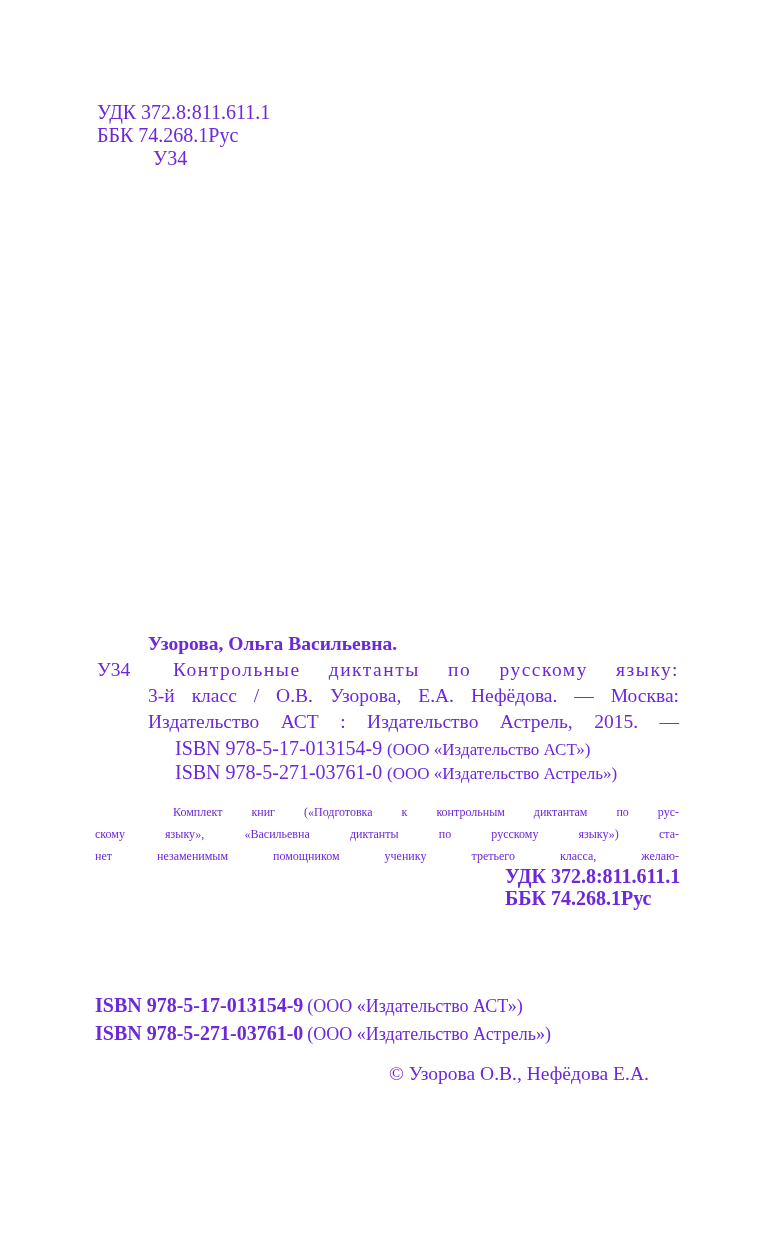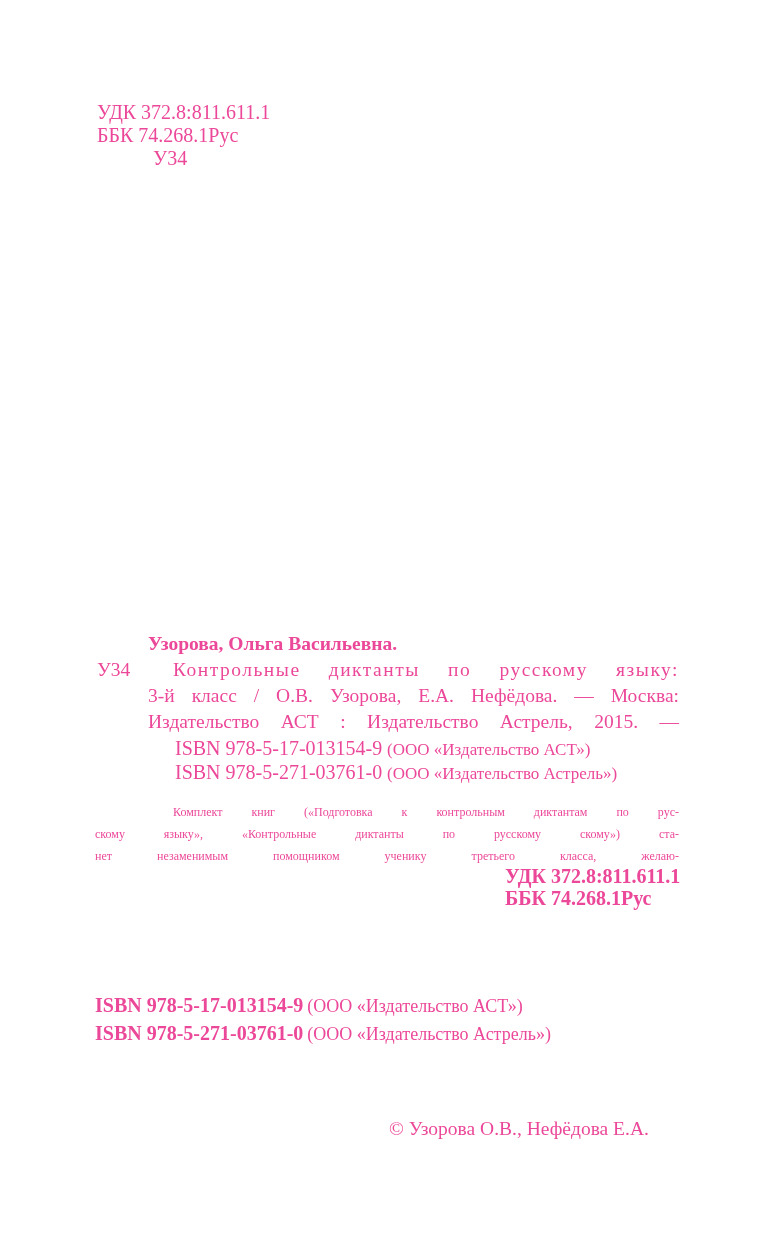--- a/index.html
+++ b/index.html
@@ -1,21 +1,21 @@
 <!DOCTYPE html>
 <html><head>
 <meta charset="utf-8">
 <style>
   html, body { margin: 0; padding: 0; background: #ffffff; }
   .page {
     position: relative;
     width: 748px;
     height: 1241px;
     background: #ffffff;
-    color: #ec4899;
+    color: #6d28d9;
     font-family: "Liberation Serif", "DejaVu Serif", serif;
     overflow: hidden;
   }
 
   
   #top-codes {
     position: absolute; left: 97px; top: 101px;
     font-size: 20px; line-height: 23px; white-space: nowrap;
   }
   #top-codes .mark-line { padding-left: 56px; }
@@ -46,21 +46,21 @@
   
   #bottom-isbn {
     position: absolute; left: 95px; top: 992px;
     line-height: 26px; white-space: nowrap;
   }
   #bottom-isbn .isbn-num { font-size: 20px; font-weight: bold; }
   #bottom-isbn .isbn-pub { font-size: 18px; }
 
   
   #copyright {
-    position: absolute; left: 389px; top: 1116px;
+    position: absolute; left: 389px; top: 1061px;
     font-size: 19.5px; line-height: 25px; white-space: nowrap; text-align: right;
   }
 </style>
 </head>
 <body>
 
 <div class="page">
 
   <div id="top-codes">
     <div>УДК 372.8:811.611.1</div>
@@ -84,21 +84,21 @@
         <span class="isbn-pub">(ООО «Издательство АСТ»)</span>
       </div>
       <div>
         <span class="isbn-num">ISBN 978-5-271-03761-0</span>
         <span class="isbn-pub">(ООО «Издательство Астрель»)</span>
       </div>
     </div>
 
     <div class="annotation">
       <div class="just ann-indent">Комплект книг («Подготовка к контрольным диктантам по рус-</div>
-      <div class="just">скому языку», «Контрольные диктанты по русскому скому») ста-</div>
+      <div class="just">скому языку», «Васильевна диктанты по русскому языку») ста-</div>
       <div class="just">нет незаменимым помощником ученику третьего класса, желаю-</div>
     </div>
 
     <div class="udk-right">
       <div>УДК 372.8:811.611.1</div>
       <div>ББК 74.268.1Рус</div>
     </div>
   </div>
 
   <div id="bottom-isbn">

